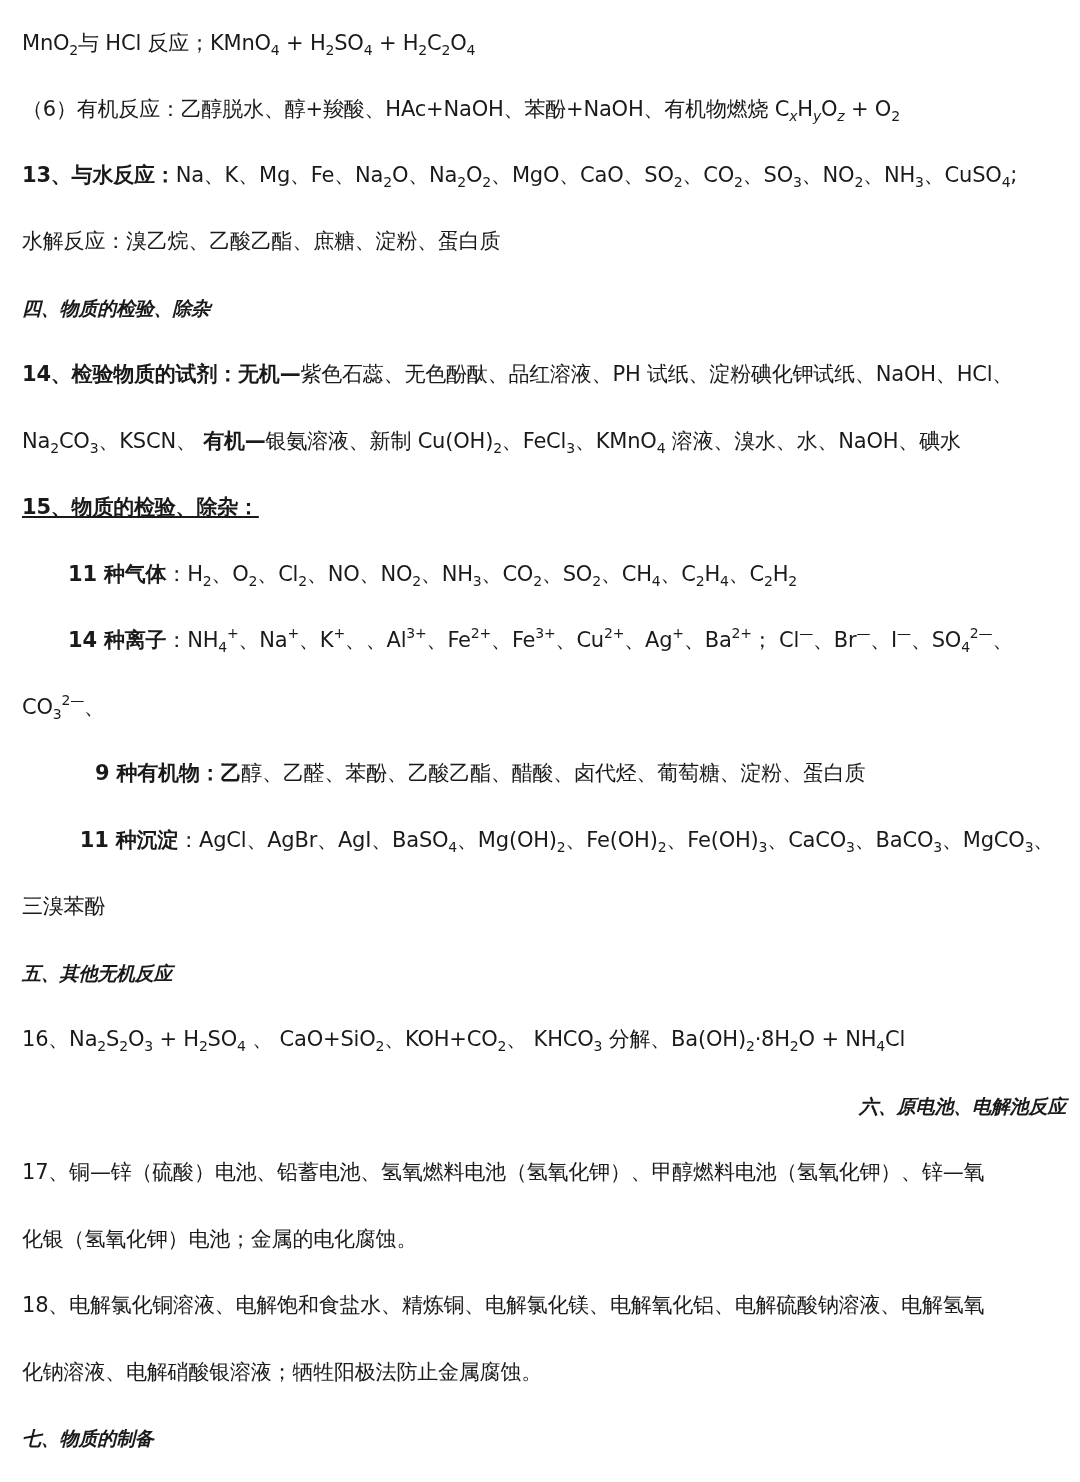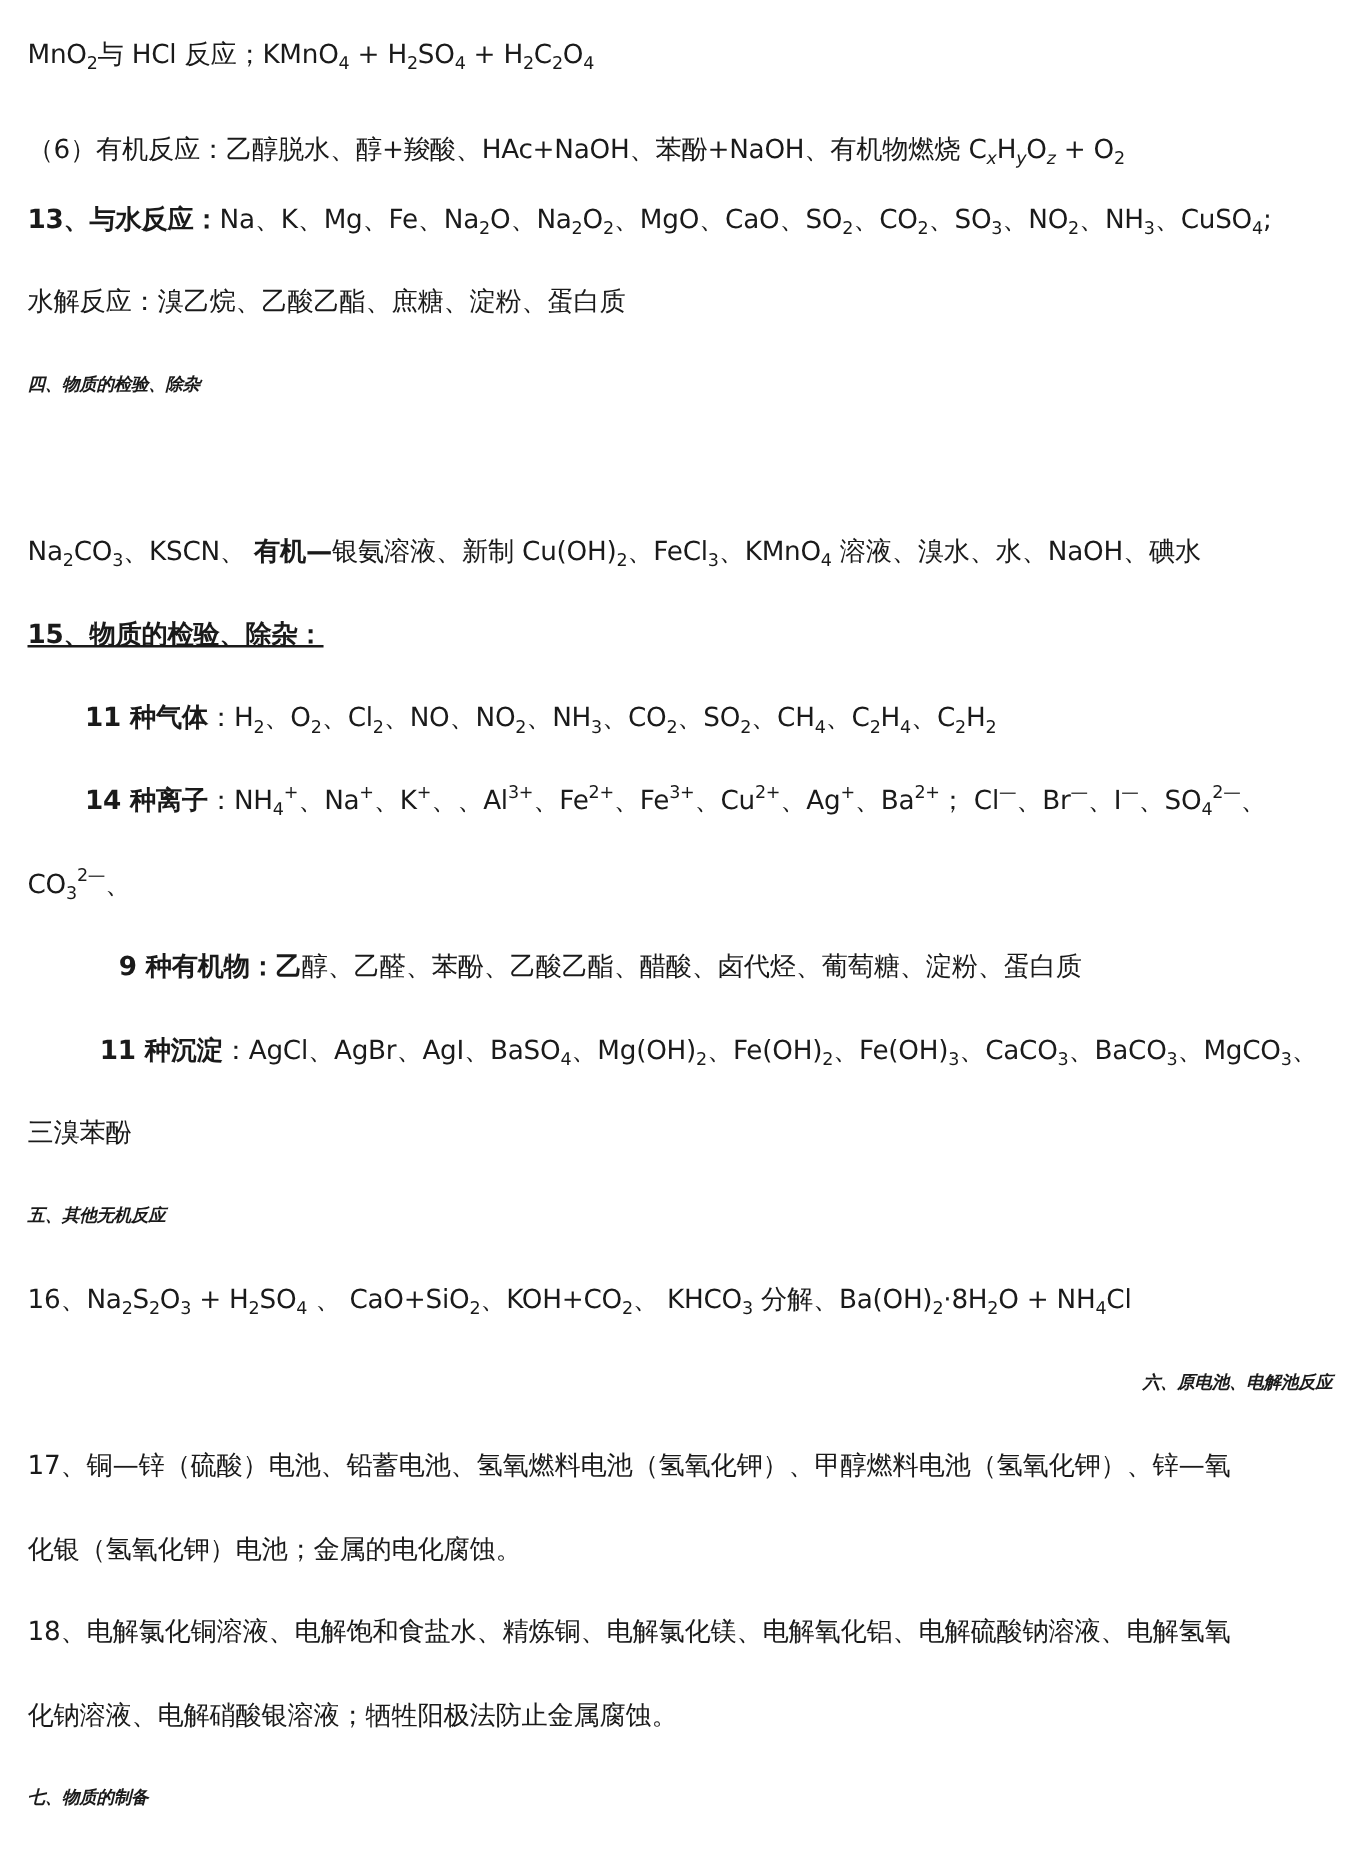--- a/index.html
+++ b/index.html
@@ -29,42 +29,43 @@
       height: 40px;
       font-size: 21px;
       line-height: 40px;
       white-space: nowrap;
       letter-spacing: -0.2px;
     }
     .line.indent { left: 68px; }
     .heading {
       font-weight: bold;
       font-style: italic;
-      font-size: 14px;
+      font-size: 19px;
     }
     sub, sup {
       font-size: 14px;
       line-height: 0;
       position: relative;
       vertical-align: baseline;
     }
     sub { top: 5px; }
     sup { top: -9px; }
     .b { font-weight: bold; }
     .i { font-style: italic; }
   </style>
 </head>
 <body>
 
 <div class="page" id="page">
     <div class="line" style="top: 23px;"><span>MnO</span><sub>2</sub><span>与 HCl 反应；KMnO</span><sub>4</sub><span> + H</span><sub>2</sub><span>SO</span><sub>4</sub><span> + H</span><sub>2</sub><span>C</span><sub>2</sub><span>O</span><sub>4</sub></div>
-    <div class="line" style="top: 99px;"><span>（6）有机反应：乙醇脱水、醇+羧酸、HAc+NaOH、苯酚+NaOH、有机物燃烧 C</span><sub class="i">x</sub><span>H</span><sub class="i">y</sub><span>O</span><sub class="i">z</sub><span> + O</span><sub>2</sub></div>
+    <div class="line" style="top: 89px;"><span>（6）有机反应：乙醇脱水、醇+羧酸、HAc+NaOH、苯酚+NaOH、有机物燃烧 C</span><sub class="i">x</sub><span>H</span><sub class="i">y</sub><span>O</span><sub class="i">z</sub><span> + O</span><sub>2</sub></div>
     <div class="line" style="top: 155px;"><span class="b">13、与水反应：</span><span>Na、K、Mg、Fe、Na</span><sub>2</sub><span>O、Na</span><sub>2</sub><span>O</span><sub>2</sub><span>、MgO、CaO、SO</span><sub>2</sub><span>、CO</span><sub>2</sub><span>、SO</span><sub>3</sub><span>、NO</span><sub>2</sub><span>、NH</span><sub>3</sub><span>、CuSO</span><sub>4</sub><span>;</span></div>
     <div class="line" style="top: 221px;"><span>水解反应：溴乙烷、乙酸乙酯、庶糖、淀粉、蛋白质</span></div>
     <div class="line heading" style="top: 288px;"><span>四、物质的检验、除杂</span></div>
+    <div class="line" style="top: 354px;"><span class="b">14、检验物质的试剂：</span><span class="b">无机—</span><span>紫色石蕊、无色酚酞、品红溶液、PH 试纸、淀粉碘化钾试纸、NaOH、HCl、</span></div>
     <div class="line" style="top: 421px;"><span>Na</span><sub>2</sub><span>CO</span><sub>3</sub><span>、KSCN、    </span><span class="b">有机—</span><span>银氨溶液、新制 Cu(OH)</span><sub>2</sub><span>、FeCl</span><sub>3</sub><span>、KMnO</span><sub>4</sub><span> 溶液、溴水、水、NaOH、碘水</span></div>
     <div class="line" style="top: 487px; text-decoration: underline;"><span class="b">15、物质的检验、除杂：</span></div>
     <div class="line indent" style="top: 554px;"><span class="b">11 种气体</span><span>：H</span><sub>2</sub><span>、O</span><sub>2</sub><span>、Cl</span><sub>2</sub><span>、NO、NO</span><sub>2</sub><span>、NH</span><sub>3</sub><span>、CO</span><sub>2</sub><span>、SO</span><sub>2</sub><span>、CH</span><sub>4</sub><span>、C</span><sub>2</sub><span>H</span><sub>4</sub><span>、C</span><sub>2</sub><span>H</span><sub>2</sub></div>
     <div class="line indent" style="top: 620px;"><span class="b">14 种离子</span><span>：NH</span><sub>4</sub><sup>+</sup><span>、Na</span><sup>+</sup><span>、K</span><sup>+</sup><span>、、Al</span><sup>3+</sup><span>、Fe</span><sup>2+</sup><span>、Fe</span><sup>3+</sup><span>、Cu</span><sup>2+</sup><span>、Ag</span><sup>+</sup><span>、Ba</span><sup>2+</sup><span>；   Cl</span><sup>—</sup><span>、Br</span><sup>—</sup><span>、I</span><sup>—</sup><span>、SO</span><sub>4</sub><sup>2—</sup><span>、</span></div>
     <div class="line" style="top: 687px;"><span>CO</span><sub>3</sub><sup>2—</sup><span>、</span></div>
     <div class="line indent" style="top: 753px; margin-left: 27px;"><span class="b">9 种有机物：</span><span class="b">乙</span><span>醇、乙醛、苯酚、乙酸乙酯、醋酸、卤代烃、葡萄糖、淀粉、蛋白质</span></div>
     <div class="line indent" style="top: 820px; text-align: center;"><span class="b">11 种沉淀</span><span>：AgCl、AgBr、AgI、BaSO</span><sub>4</sub><span>、Mg(OH)</span><sub>2</sub><span>、Fe(OH)</span><sub>2</sub><span>、Fe(OH)</span><sub>3</sub><span>、CaCO</span><sub>3</sub><span>、BaCO</span><sub>3</sub><span>、MgCO</span><sub>3</sub><span>、</span></div>
     <div class="line" style="top: 886px;"><span>三溴苯酚</span></div>
     <div class="line heading" style="top: 953px;"><span>五、其他无机反应</span></div>
     <div class="line" style="top: 1019px;"><span>16、Na</span><sub>2</sub><span>S</span><sub>2</sub><span>O</span><sub>3</sub><span> + H</span><sub>2</sub><span>SO</span><sub>4</sub><span> 、 CaO+SiO</span><sub>2</sub><span>、KOH+CO</span><sub>2</sub><span>、 KHCO</span><sub>3</sub><span> 分解、Ba(OH)</span><sub>2</sub><span>·8H</span><sub>2</sub><span>O + NH</span><sub>4</sub><span>Cl</span></div>

